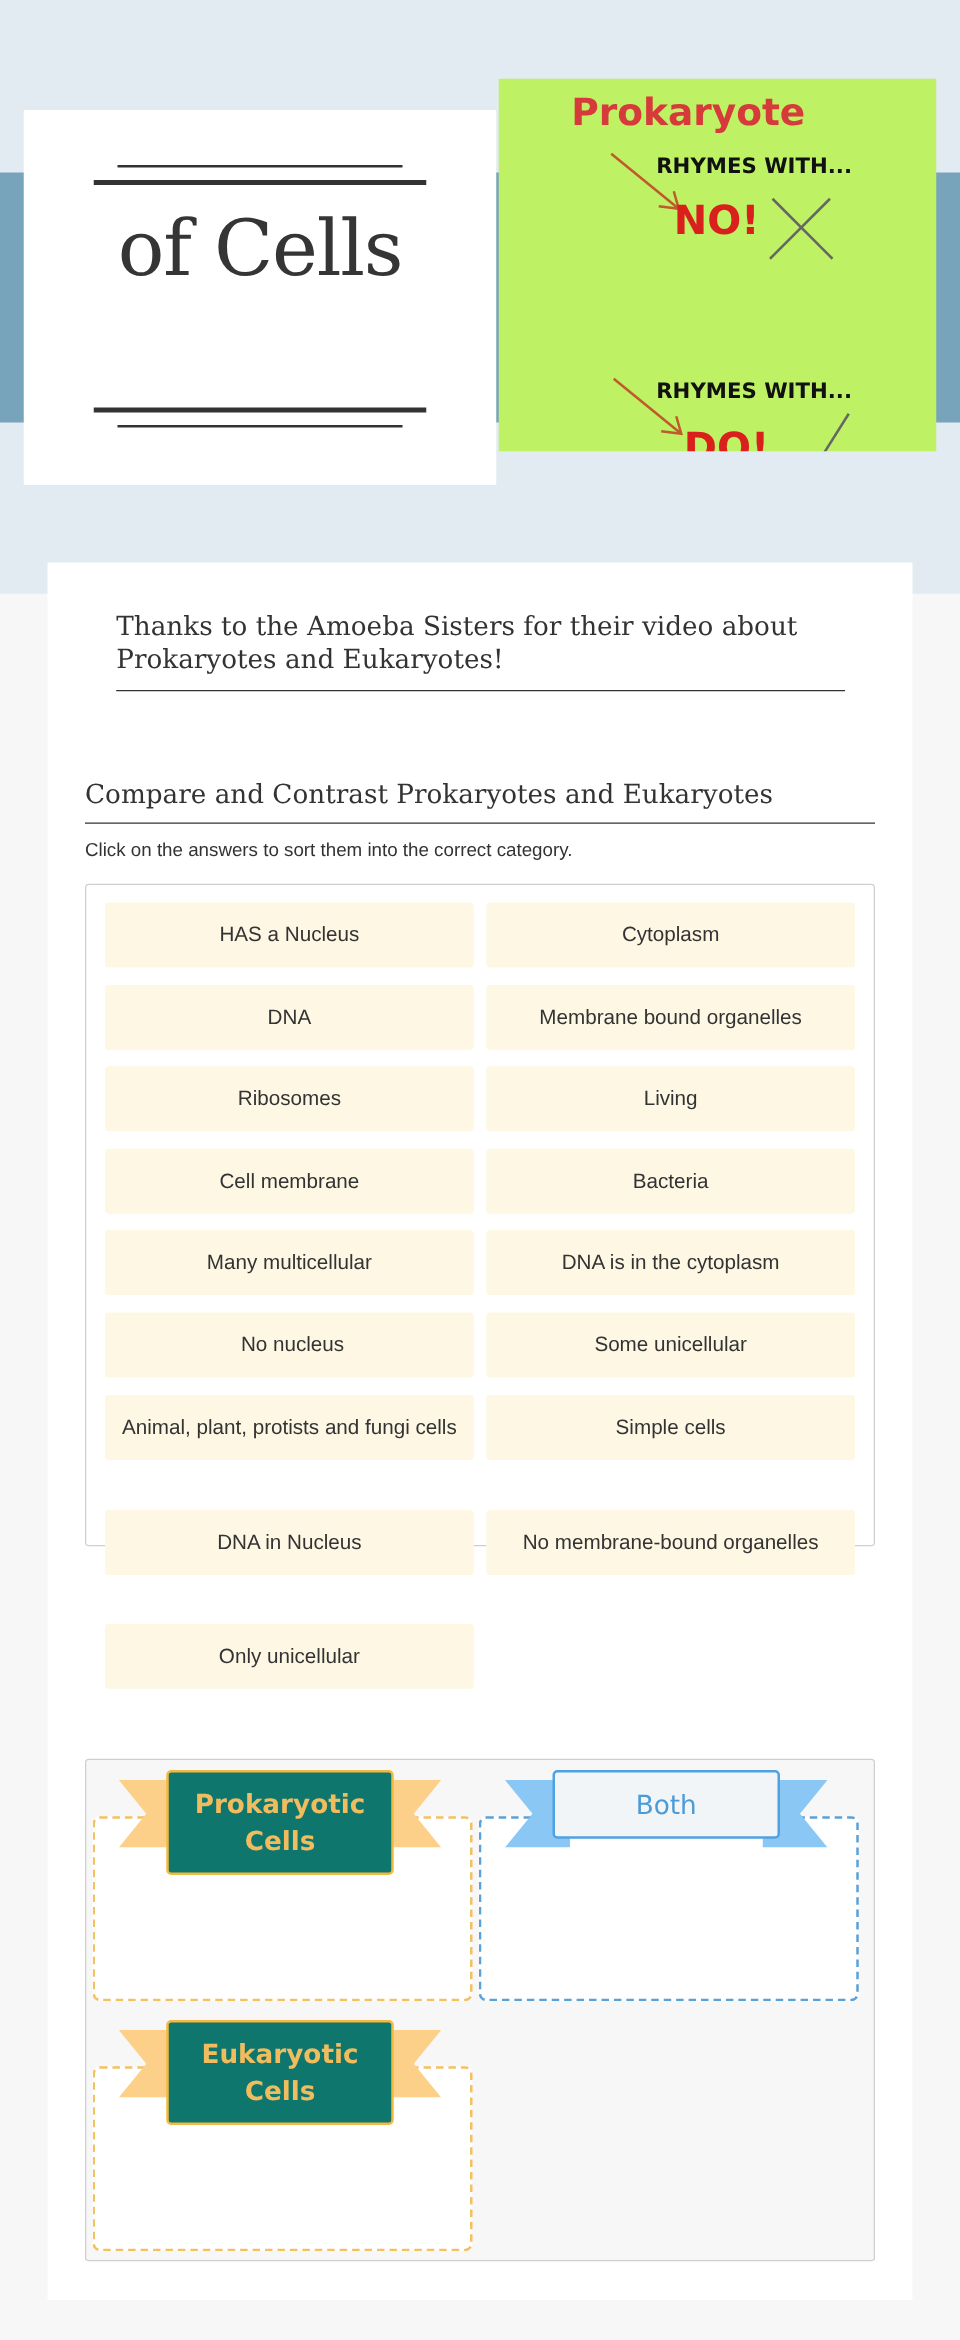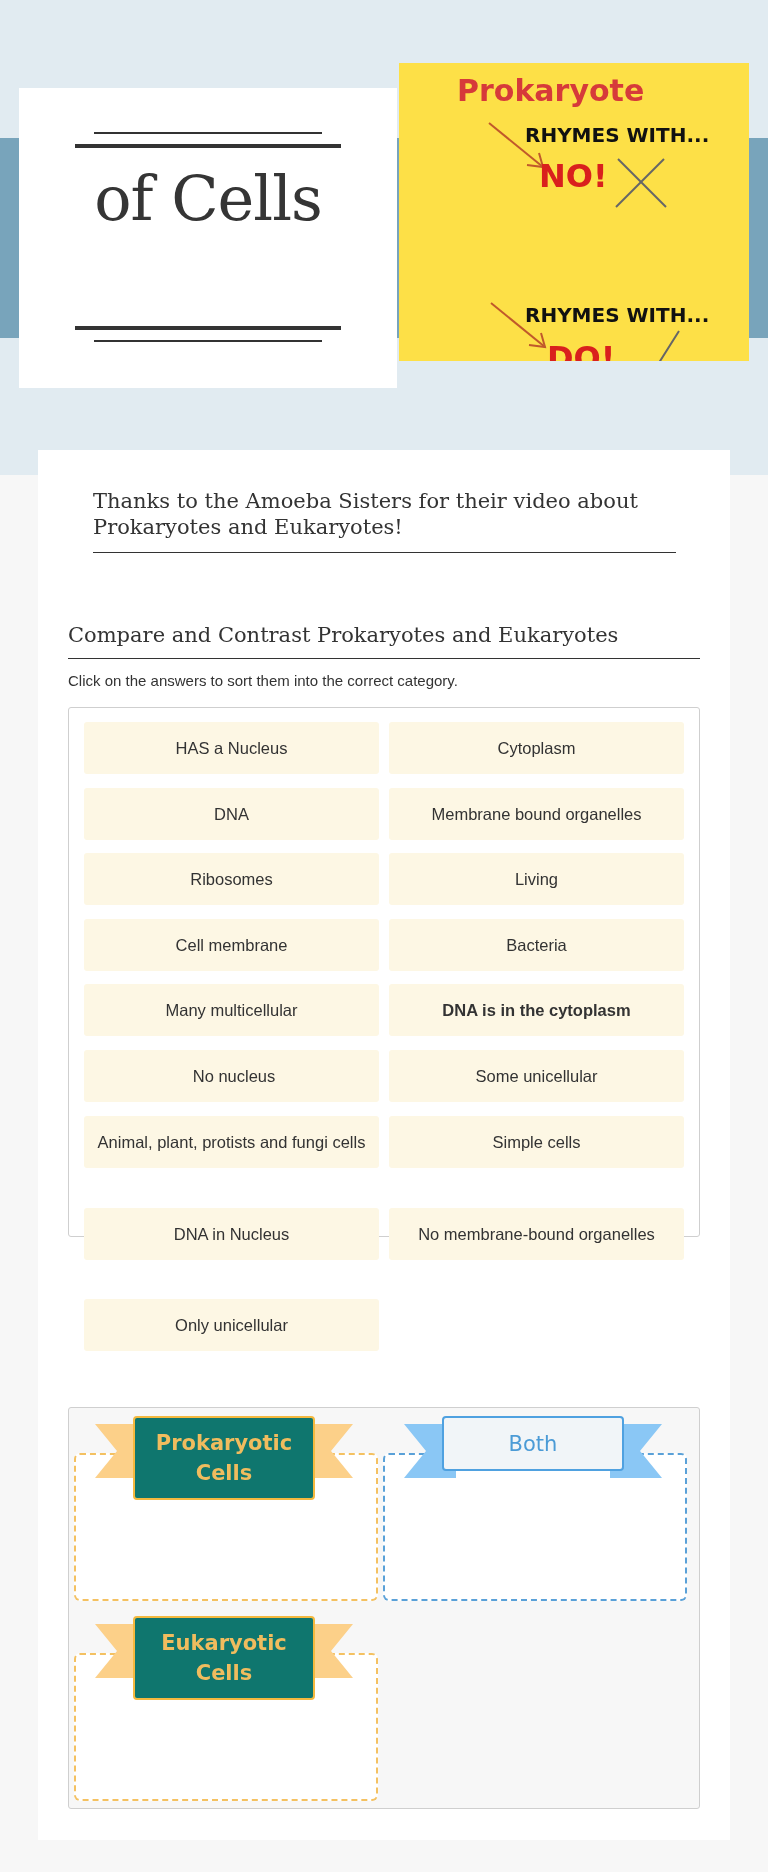--- a/index.html
+++ b/index.html
@@ -11,23 +11,23 @@
 
   .title-card { position: absolute; left: 19px; top: 88px; width: 378px; height: 300px; background: #fff; }
   .title-rule { position: absolute; background: #333; left: 50%; transform: translateX(-50%); }
   .r1 { top: 44px; width: 228px; height: 2px; }
   .r2 { top: 56px; width: 266px; height: 4px; }
   .r3 { top: 238px; width: 266px; height: 4px; }
   .r4 { top: 252px; width: 228px; height: 2px; }
   .title-text { position: absolute; left: 0; right: 0; top: 78px; text-align: center;
     font-family: "DejaVu Serif", serif; font-size: 62px; line-height: 66px; color: #353535; letter-spacing: -1px; }
 
-  .mnemonic { position: absolute; left: 399px; top: 63px; width: 350px; height: 298px; background: #fde047; overflow: hidden; }
+  .mnemonic { position: absolute; left: 399px; top: 63px; width: 350px; height: 298px; background: #bef264; overflow: hidden; }
   .mn-word { position: absolute; font-family: "DejaVu Sans", sans-serif; font-weight: bold; font-size: 30px; }
-  .mn-rhyme { position: absolute; font-family: "DejaVu Sans", sans-serif; font-weight: bold; font-size: 20px; color: #111; text-align: right; }
+  .mn-rhyme { position: absolute; font-family: "DejaVu Sans", sans-serif; font-weight: bold; font-size: 17px; color: #111; text-align: right; }
   .mn-answer { position: absolute; font-family: "DejaVu Sans", sans-serif; font-weight: bold; font-size: 32px; color: #d9201d; }
 
   .main-card { position: absolute; left: 38px; top: 450px; width: 692px; height: 1390px; background: #fff; }
   .intro { position: absolute; left: 55px; top: 38px; width: 583px; font-family: "DejaVu Serif", serif;
     font-size: 21px; line-height: 26px; color: #333; padding-bottom: 12px; border-bottom: 1px solid #333; }
   .section-title { position: absolute; left: 30px; top: 170px; width: 632px; font-family: "DejaVu Serif", serif;
     font-size: 21px; line-height: 30px; color: #333; padding-bottom: 8px; border-bottom: 1px solid #333; }
   .instructions { position: absolute; left: 30px; top: 222px; font-size: 15px; color: #333; font-family: "Liberation Sans", sans-serif; }
 
   .pool { position: absolute; left: 30px; top: 257px; width: 632px; height: 530px; border: 1px solid #cfcfcf; border-radius: 3px; background: #fff; }
@@ -93,21 +93,21 @@
   <div class="pool">
     <div class="tile" style="left:15px; top:14px;">HAS a Nucleus</div>
     <div class="tile" style="left:320px; top:14px;">Cytoplasm</div>
     <div class="tile" style="left:15px; top:80px;">DNA</div>
     <div class="tile" style="left:320px; top:80px;">Membrane bound organelles</div>
     <div class="tile" style="left:15px; top:145px;">Ribosomes</div>
     <div class="tile" style="left:320px; top:145px;">Living</div>
     <div class="tile" style="left:320px; top:211px;">Bacteria</div>
     <div class="tile" style="left:15px; top:211px;">Cell membrane</div>
     <div class="tile" style="left:15px; top:276px;">Many multicellular</div>
-    <div class="tile" style="left:320px; top:276px;font-weight:bold;">DNA is in the cytoplasm</div>
+    <div class="tile" style="left:320px; top:276px;">DNA is in the cytoplasm</div>
     <div class="tile" style="left:15px; top:342px;padding-left:15px;">No nucleus</div>
     <div class="tile" style="left:320px; top:342px;">Some unicellular</div>
     <div class="tile" style="left:15px; top:408px;">Animal, plant, protists and fungi cells</div>
     <div class="tile" style="left:320px; top:408px;">Simple cells</div>
     <div class="tile" style="left:15px; top:500px;">DNA in Nucleus</div>
     <div class="tile" style="left:320px; top:500px;">No membrane-bound organelles</div>
     <div class="tile" style="left:15px; top:591px;">Only unicellular</div>
   </div>
 
   <div class="sortarea">

